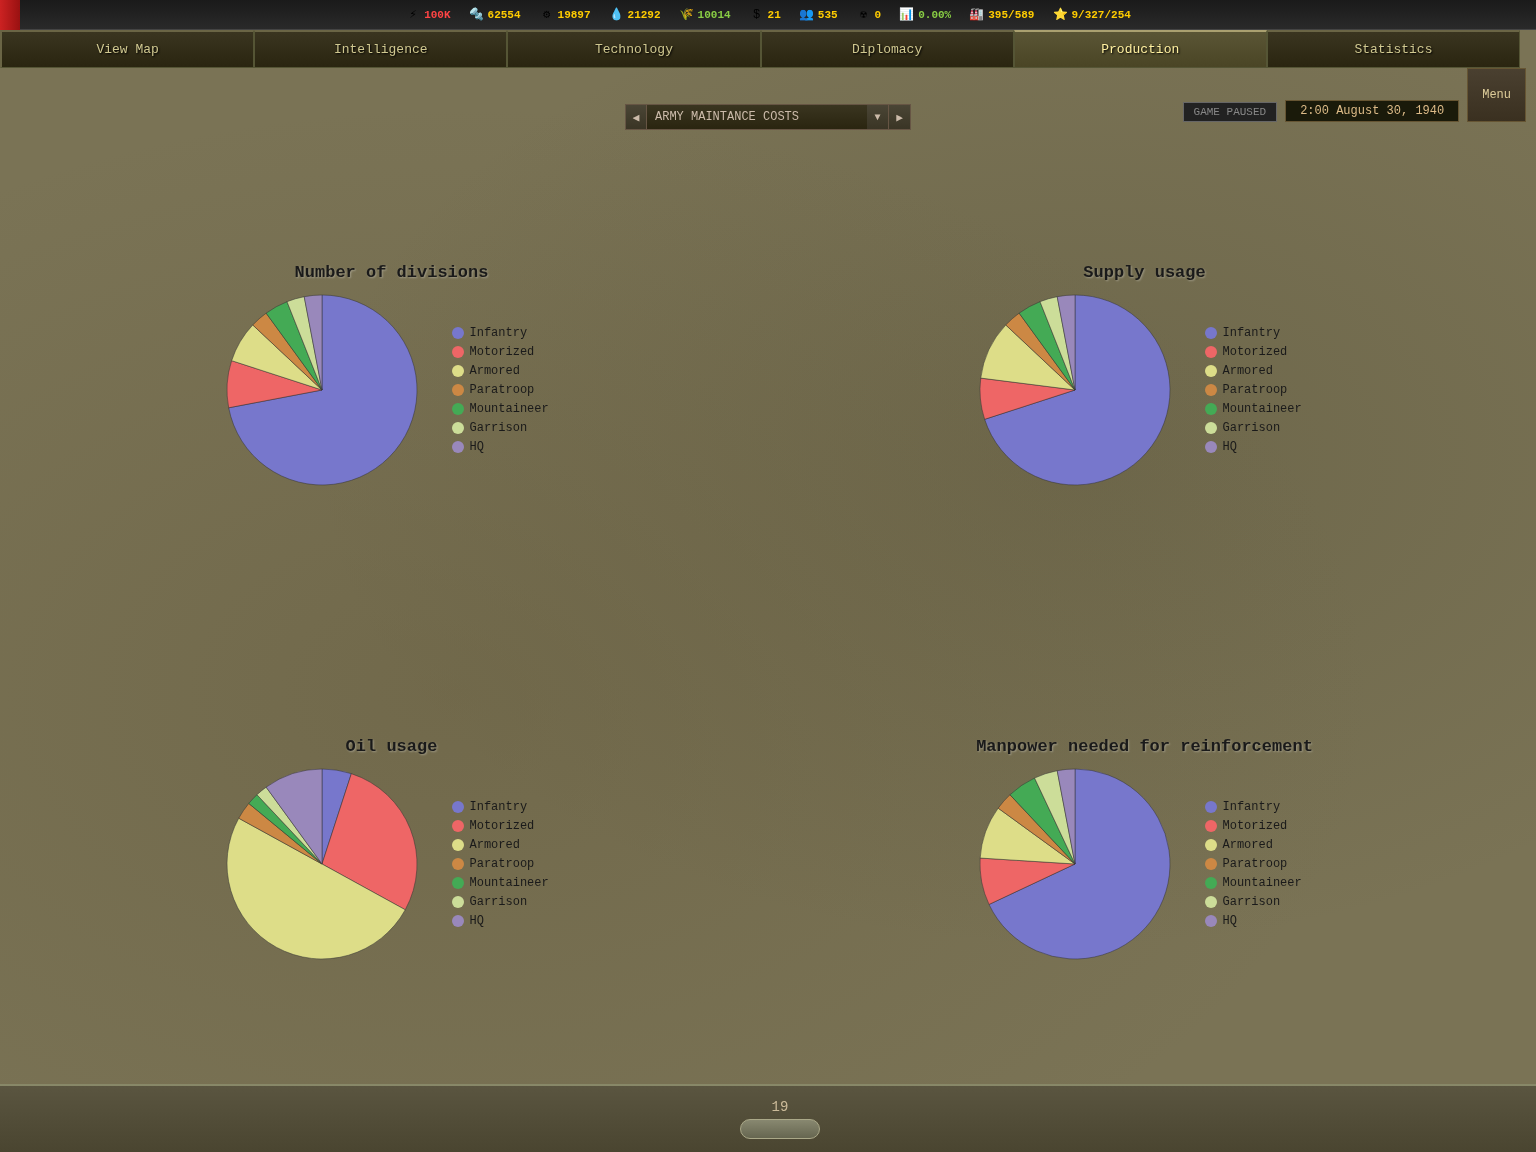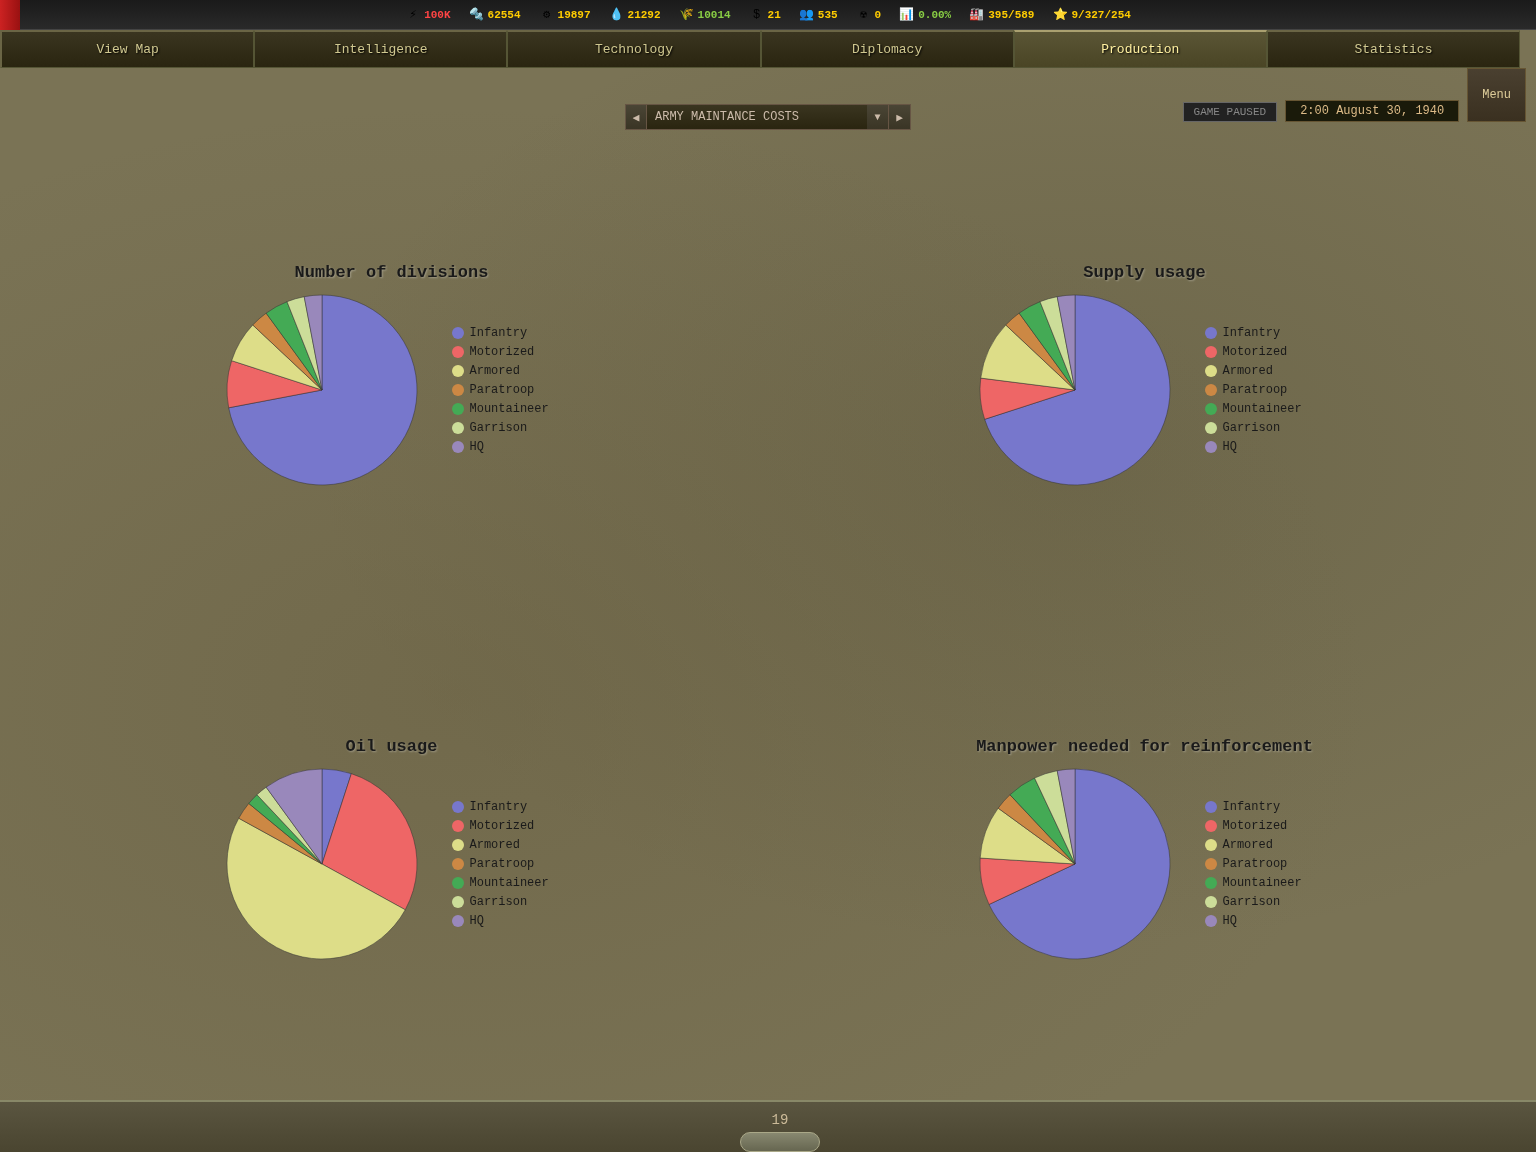--- a/index.html
+++ b/index.html
@@ -266,25 +266,25 @@
       border-radius: 50%;
       flex-shrink: 0;
     }
 
     
     .bottom-bar {
       position: absolute;
       bottom: 0;
       left: 0;
       right: 0;
-      height: 52px;
+      height: 68px;
       background: linear-gradient(180deg, #5a5540 0%, #4a4530 100%);
       border-top: 2px solid #888868;
       display: flex;
-      align-items: flex-end;
+      align-items: center;
       justify-content: center;
       padding-left: 24px;
     }
 
     .page-number {
       color: #ccbb99;
       font-size: 14px;
       font-family: 'Courier New', monospace;
     }
 

